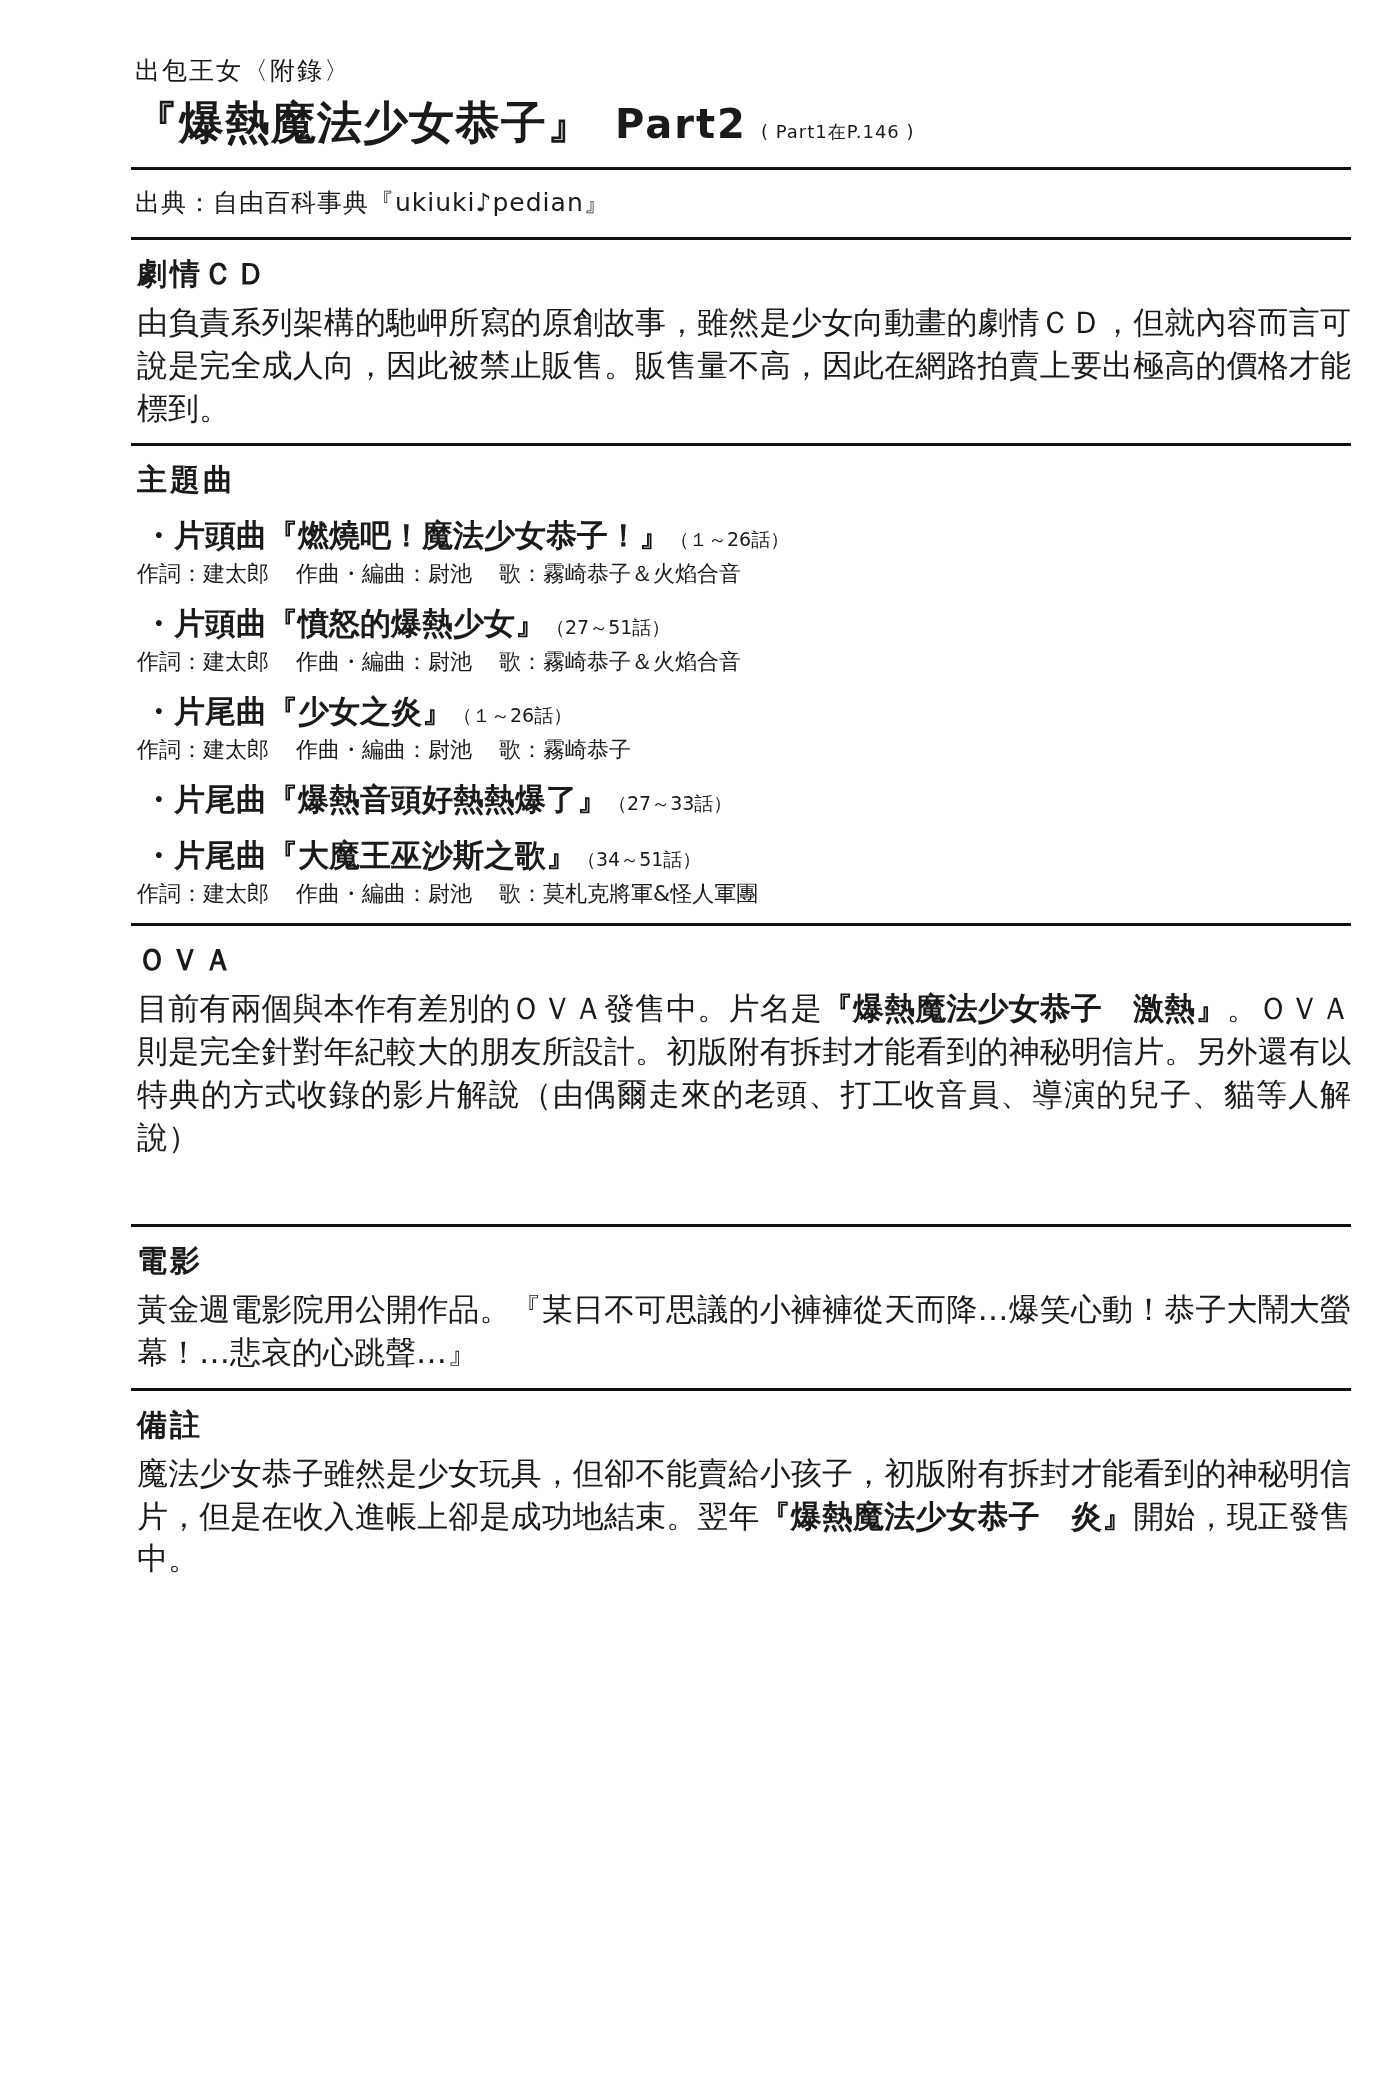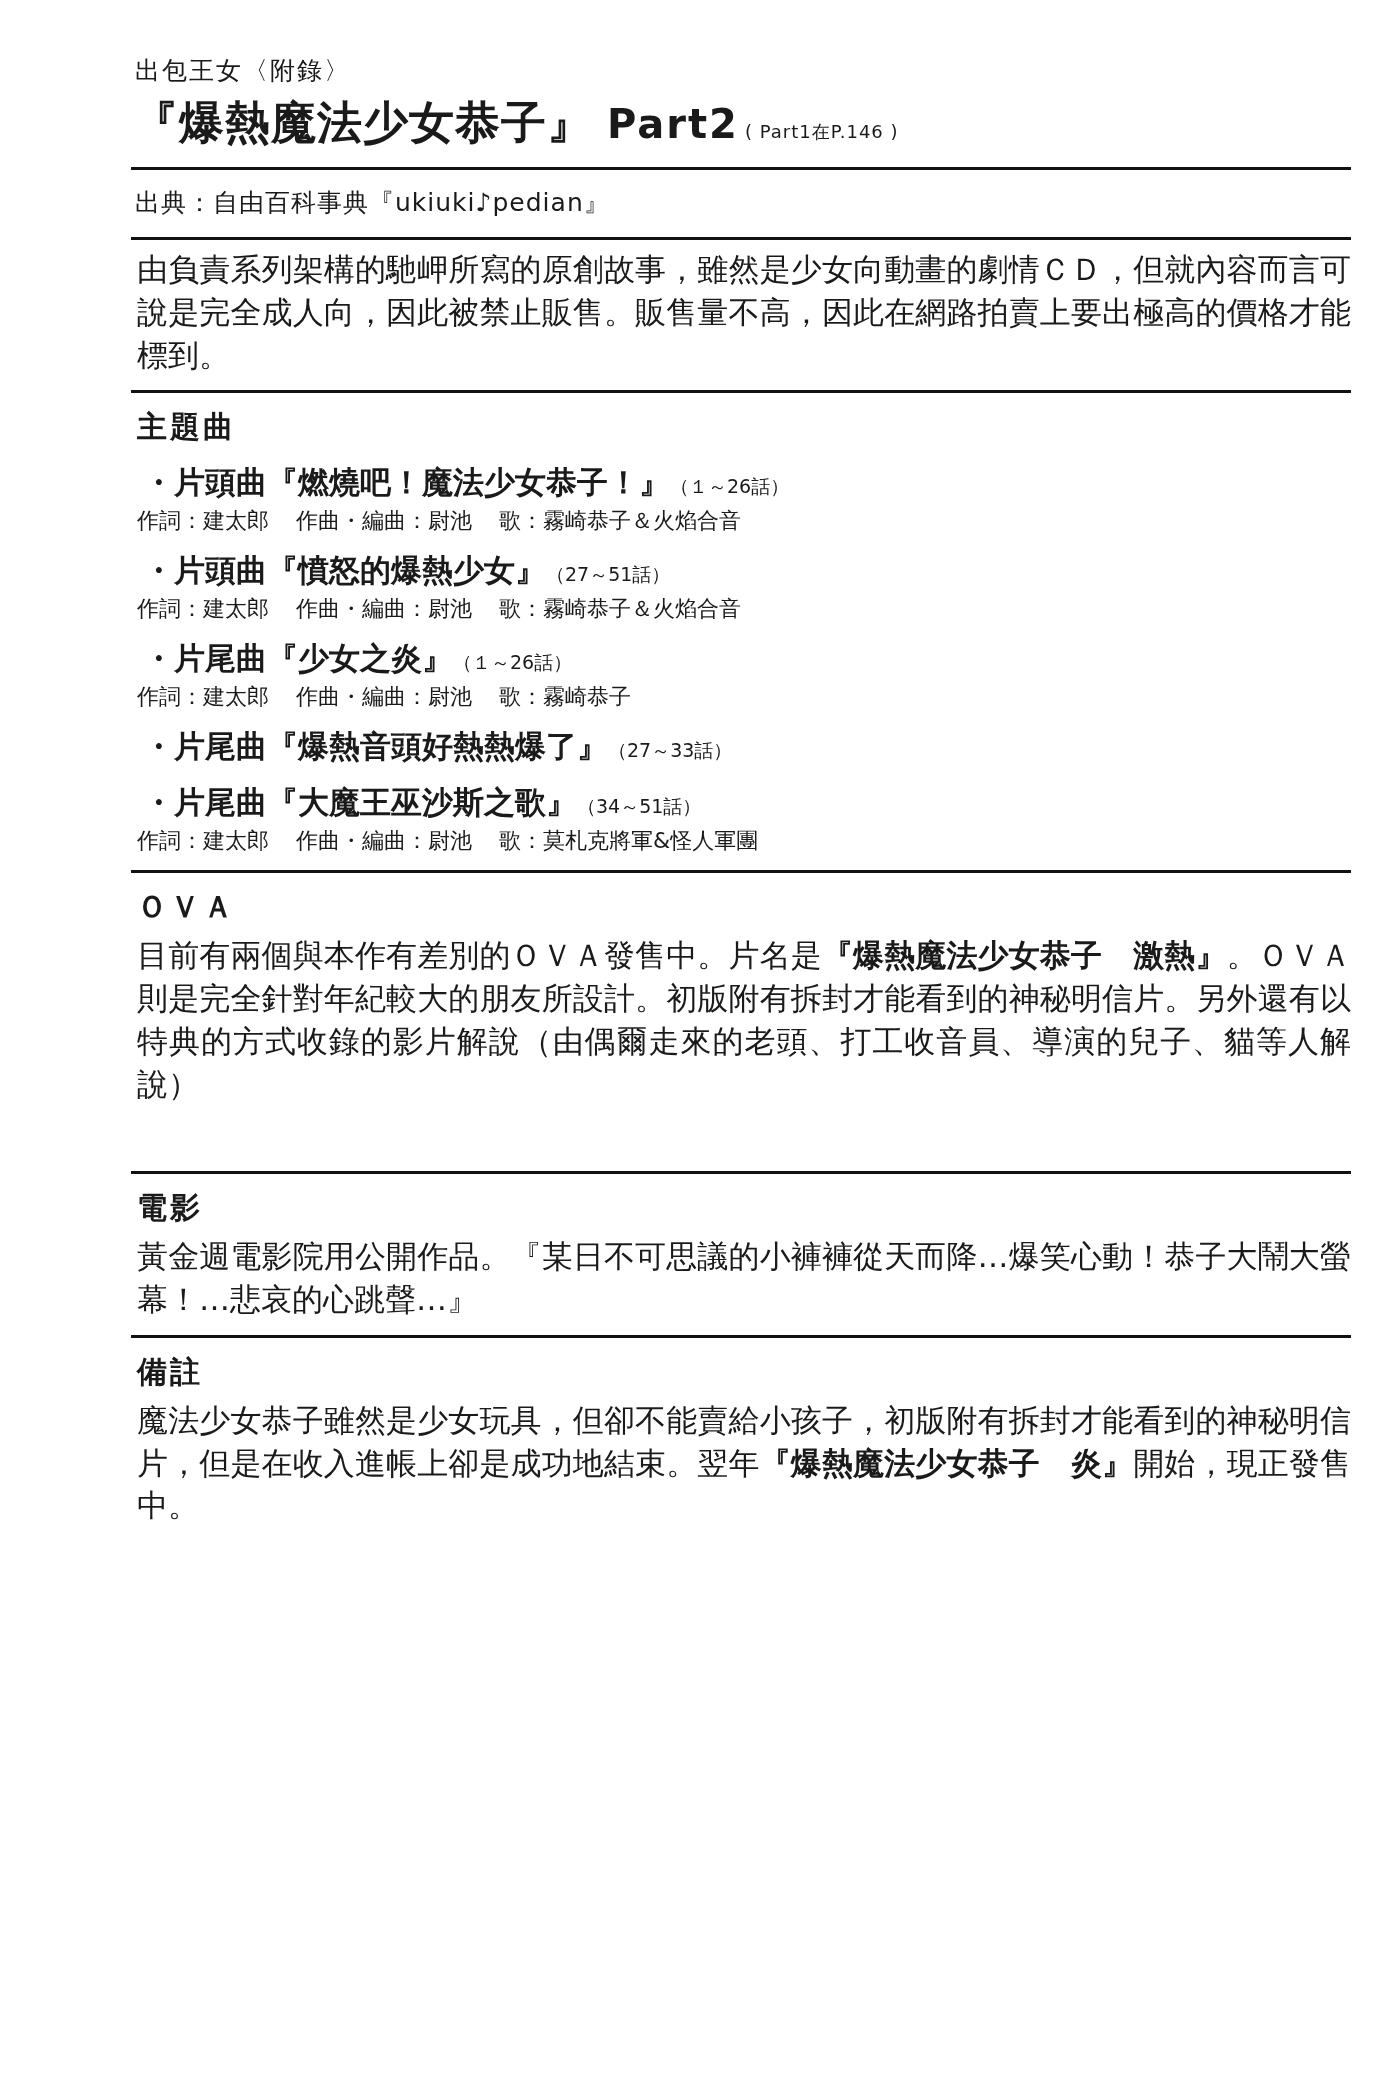--- a/index.html
+++ b/index.html
@@ -25,20 +25,21 @@
   .hdr-small {
     font-size: 25px;
     letter-spacing: 2px;
     margin: 14px 0 6px 4px;
   }
   .title-line {
     display: flex;
     align-items: baseline;
     margin: 0 0 4px 2px;
     white-space: nowrap;
+    gap: 8px;
   }
   .title-main {
     font-size: 45px;
     font-weight: bold;
     letter-spacing: 1px;
   }
   .title-part {
     font-size: 40px;
     font-weight: bold;
     letter-spacing: 2px;
@@ -118,20 +119,21 @@
     <span class="title-note">( Part1在P.146 )</span>
   </div>
 
   <hr class="rule">
 
   <div class="source">出典：自由百科事典『ukiuki♪pedian』</div>
 
   <hr class="rule">
 
   <div class="section">
+    <div class="sec-head">劇情ＣＤ</div>
     <div class="para">由負責系列架構的馳岬所寫的原創故事，雖然是少女向動畫的劇情ＣＤ，但就內容而言可說是完全成人向，因此被禁止販售。販售量不高，因此在網路拍賣上要出極高的價格才能標到。</div>
   </div>
 
   <hr class="rule">
 
   <div class="section">
     <div class="sec-head">主題曲</div>
 
     <div>
       <div class="song-title">

